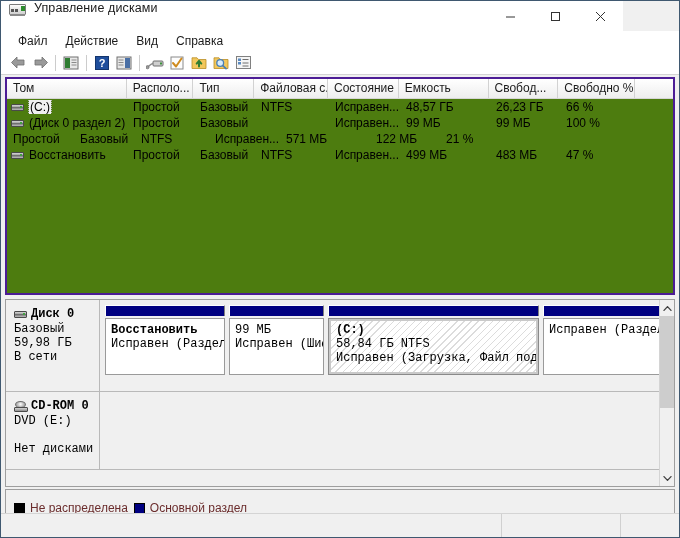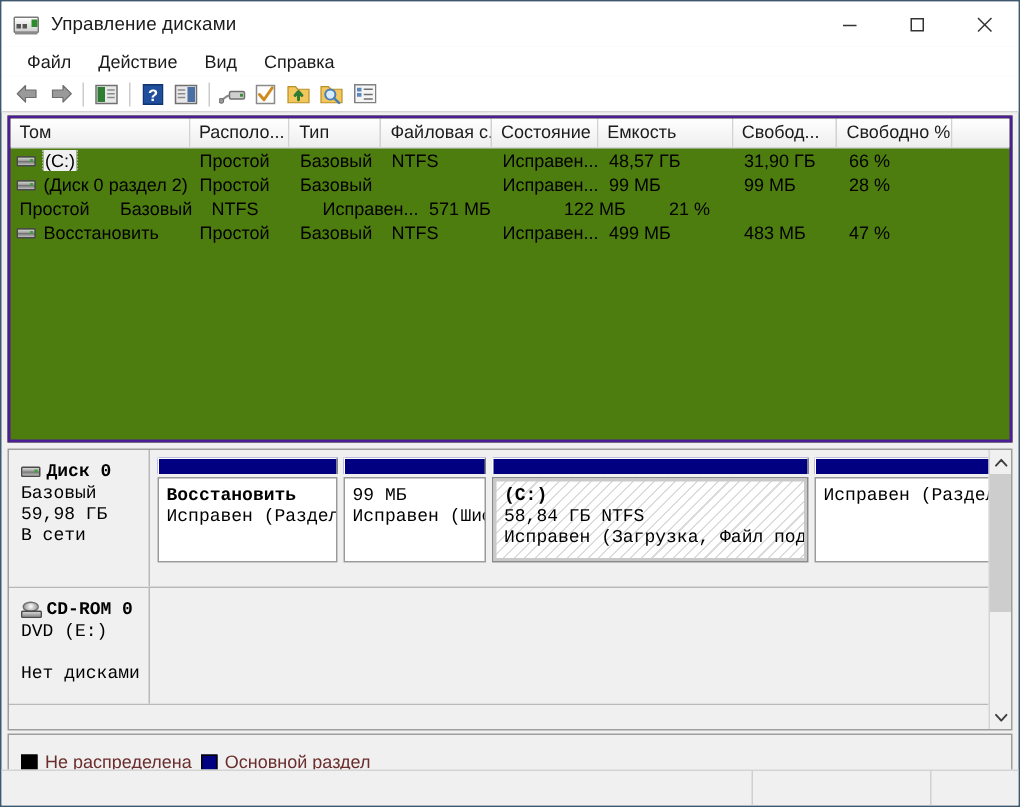--- a/index.html
+++ b/index.html
@@ -20,25 +20,24 @@
     box-sizing: border-box;
     border: 1px solid #3f5870;
     background: #f0f0f0;
     overflow: hidden;
   }
 
   
   .titlebar {
     position: absolute;
     left: 0; top: 0;
-    width: 678px;
+    width: 622px;
     height: 30px;
     background: #ffffff;
     display: flex;
-    align-items: center;
   }
   .title-icon {
     width: 18px; height: 16px;
     margin-left: 8px;
     margin-right: 7px;
     position: relative;
     flex: 0 0 auto;
   }
   .title-icon .body {
     position: absolute;
@@ -503,36 +502,36 @@
       <div class="vrow selected">
         <div class="vcell name" style="width:120px">
           <span class="vol-icon"></span>
           <span class="vol-name-text">(C:)</span>
         </div>
         <div class="vcell" style="width:67px">Простой</div>
         <div class="vcell" style="width:61px">Базовый</div>
         <div class="vcell" style="width:74px">NTFS</div>
         <div class="vcell" style="width:71px">Исправен...</div>
         <div class="vcell" style="width:90px">48,57 ГБ</div>
-        <div class="vcell" style="width:70px">31,90 ГБ</div>
+        <div class="vcell" style="width:70px">26,23 ГБ</div>
         <div class="vcell" style="width:77px">66 %</div>
       </div>
 
       <div class="vrow">
         <div class="vcell name" style="width:120px">
           <span class="vol-icon"></span>
           <span class="vol-name-text">(Диск 0 раздел 2)</span>
         </div>
         <div class="vcell" style="width:67px">Простой</div>
         <div class="vcell" style="width:61px">Базовый</div>
         <div class="vcell" style="width:74px"></div>
         <div class="vcell" style="width:71px">Исправен...</div>
         <div class="vcell" style="width:90px">99 МБ</div>
         <div class="vcell" style="width:70px">99 МБ</div>
-        <div class="vcell" style="width:77px">28 %</div>
+        <div class="vcell" style="width:77px">100 %</div>
       </div>
 
       <div class="vrow">
         <div class="vcell" style="width:67px">Простой</div>
         <div class="vcell" style="width:61px">Базовый</div>
         <div class="vcell" style="width:74px">NTFS</div>
         <div class="vcell" style="width:71px">Исправен...</div>
         <div class="vcell" style="width:90px">571 МБ</div>
         <div class="vcell" style="width:70px">122 МБ</div>
         <div class="vcell" style="width:77px">21 %</div>

